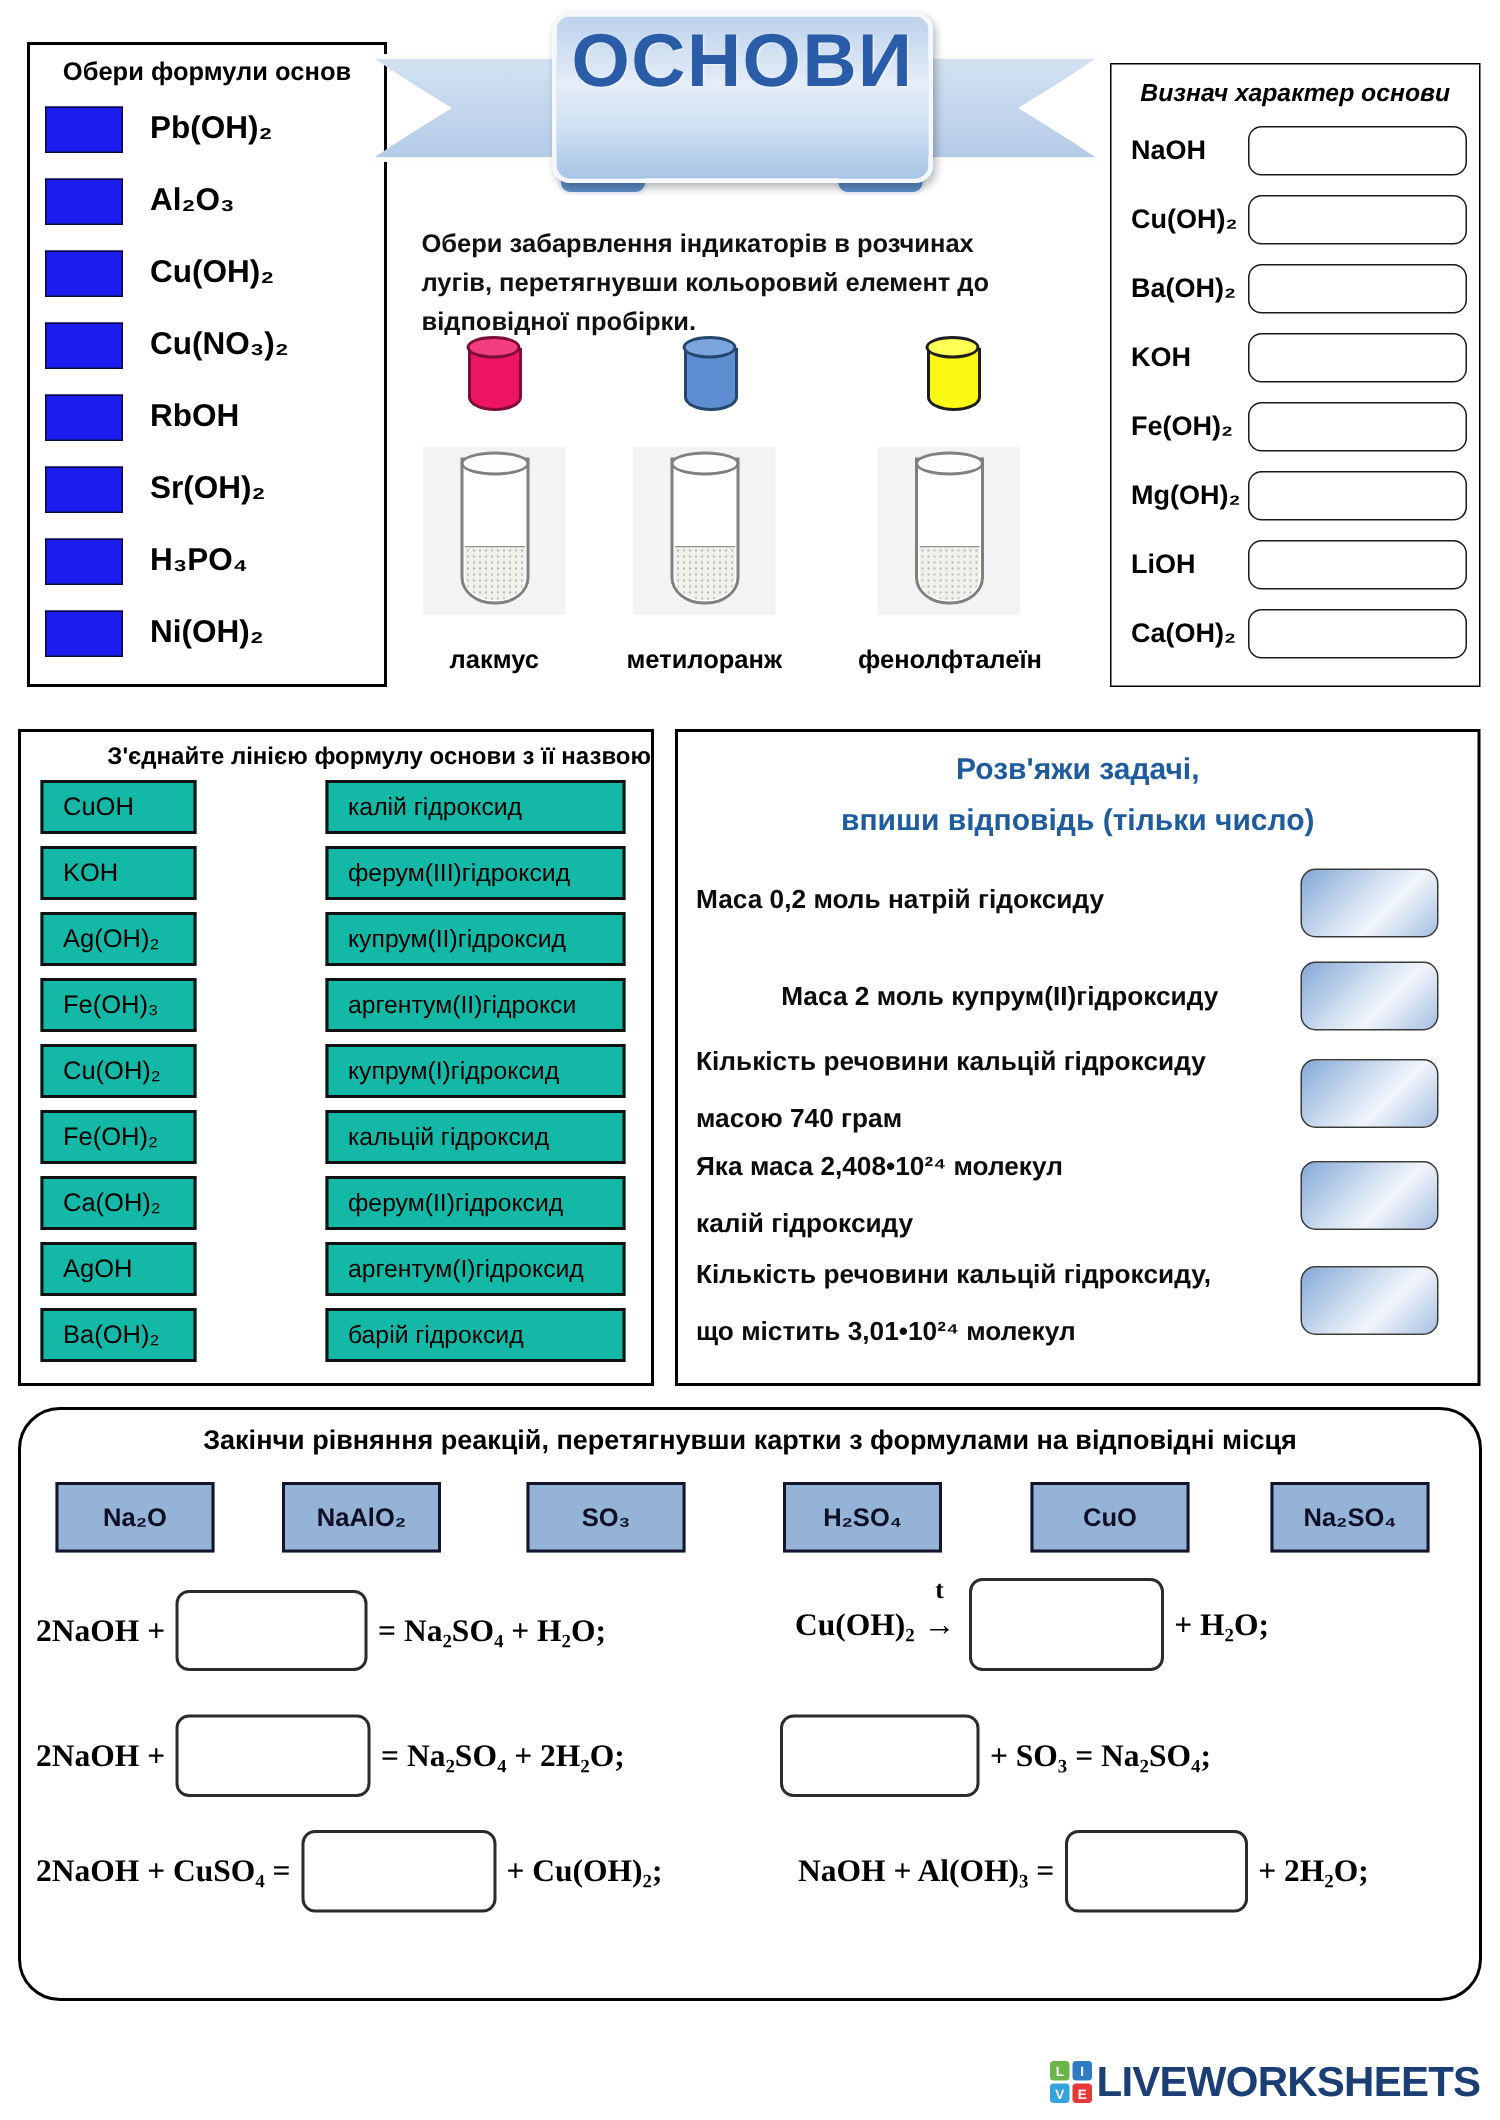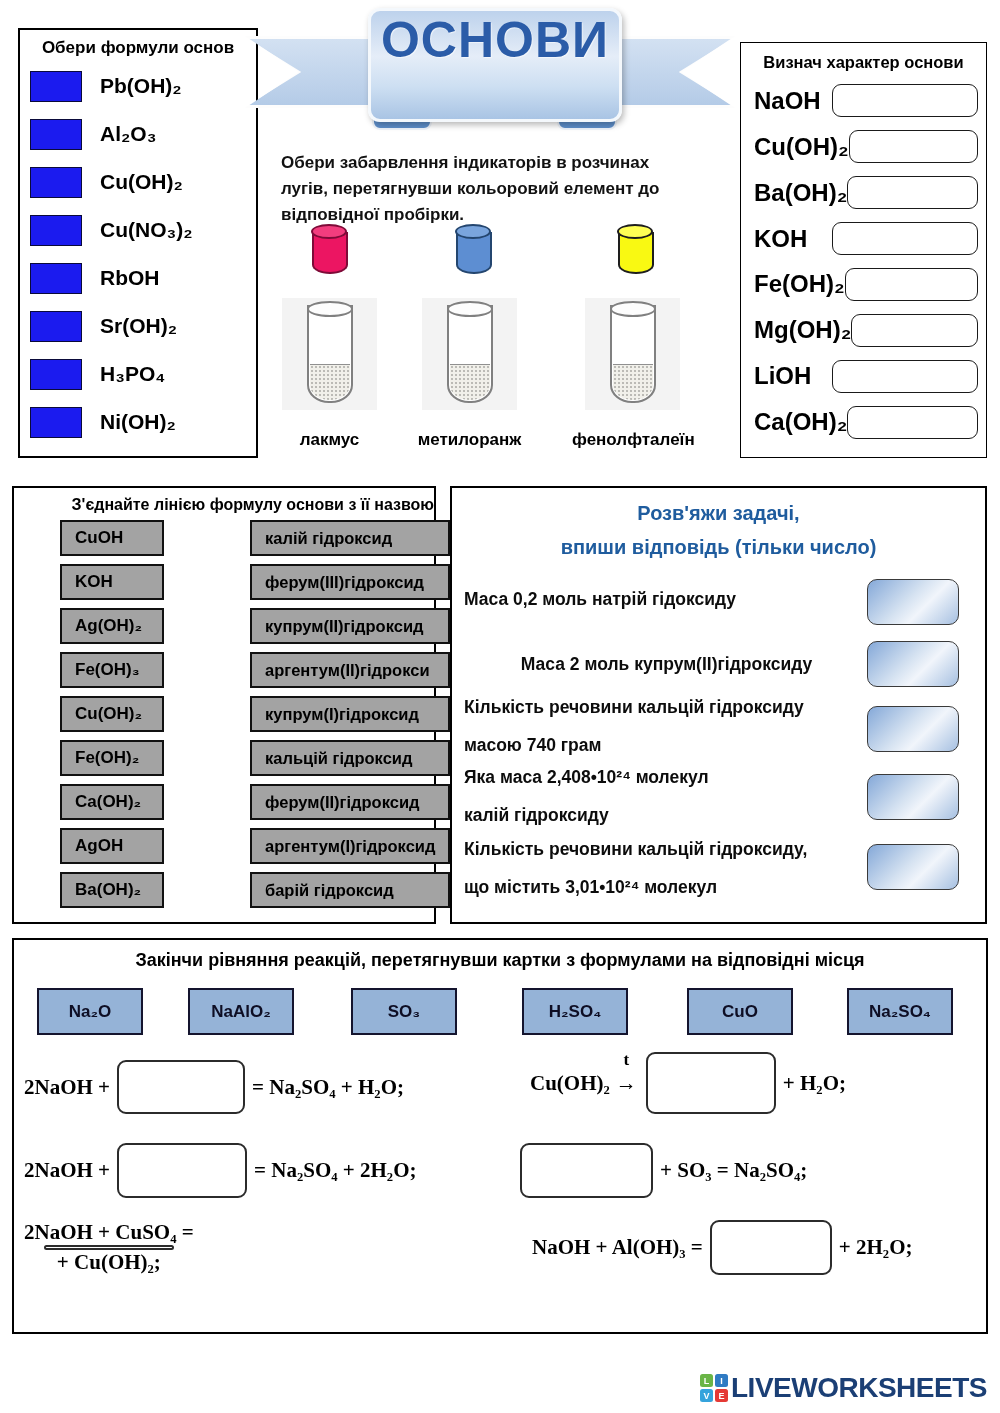--- a/index.html
+++ b/index.html
@@ -45,45 +45,45 @@
   .cyl-yel   .cyl-top  { background:#ffff55; border-color:#1e1e1e; }
   .tube-zone { position:absolute; top:298px; width:95px; height:112px; background:#f3f3f3; display:flex; justify-content:center; }
   .tube { position:relative; width:46px; height:98px; margin-top:7px; background:#fff; border:2px solid #808080; border-radius:0 0 22px 22px/0 0 18px 18px; cursor:pointer; }
   .tube::before { content:""; position:absolute; left:-2px; top:-6px; width:42px; height:12px; background:#fdfdfd; border:2px solid #808080; border-radius:50%; }
   .liquid { position:absolute; left:1px; right:1px; bottom:1px; height:36px; border-top:1.4px solid #909090; border-radius:0 0 19px 19px/0 0 15px 15px;
     background-image:radial-gradient(#b9b9b4 .7px,transparent .9px); background-size:4px 4px; background-color:#f1f0ea; }
   .tube-label { position:absolute; top:430px; font-size:17px; font-weight:bold; text-align:center; }
 
   
   .ch-panel { left:740px; top:42px; width:247px; height:416px; border-width:1.6px; display:flex; flex-direction:column; padding:10px 0 12px 0; }
-  .ch-title { font-size:16.5px; }
+  .ch-title { font-size:16.5px;font-style:italic; }
   .ch-rows { flex:1; display:flex; flex-direction:column; justify-content:space-around; padding:6px 8px 0 13px; }
   .ch-row { display:flex; align-items:center; justify-content:space-between; }
-  .ch-label { font-size:24px; font-weight:bold; }
+  .ch-label { font-size:18px; font-weight:bold; }
   .ch-box { width:146px; height:33px; border:1.7px solid #1a1a1a; border-radius:9px; background:#fff; cursor:text; }
 
   
   .mt-panel { left:12px; top:486px; width:424px; height:438px; }
   .mt-title { position:absolute; left:0; right:0; top:8px; font-size:16px; font-weight:bold; text-align:right;padding-left:36px; }
   .mt-col { position:absolute; top:32px; display:flex; flex-direction:column; gap:8px; }
   .mt-col-l { left:13px; }
   .mt-col-r { left:203px; }
-  .mt-box { height:36px; border:2px solid #111; background:#a3a3a3; display:flex; align-items:center; padding-left:13px; font-weight:bold; cursor:pointer;margin-left:33px; }
+  .mt-box { height:36px; border:2px solid #111; background:#14b8a6; display:flex; align-items:center; padding-left:13px; font-weight:normal; cursor:pointer; }
   .mt-col-l .mt-box { width:104px; font-size:17px; }
   .mt-col-r .mt-box { width:200px; font-size:16.5px; }
 
   
   .pr-panel { left:450px; top:486px; width:537px; height:438px; }
   .pr-title { position:absolute; left:0; right:0; top:8px; text-align:center; color:#1f5c9e; font-size:20px; font-weight:bold; line-height:34px; }
   .prob { position:absolute; left:12px; width:405px; font-size:17.5px; font-weight:bold; line-height:38px; color:#0c0c0c; }
   .grad-box { position:absolute; left:415px; width:92px; height:46px; border:1.7px solid #3a3a3a; border-radius:10px;
     background:linear-gradient(135deg,#84a8d8 0%,#d5e2f1 45%,#f1f5fb 62%,#a6c0e1 100%); cursor:text; }
 
   
-  .eq-panel { left:12px; top:938px; width:976px; height:396px; }
+  .eq-panel { left:12px; top:938px; width:976px; height:396px;border-radius:28px; }
   .eq-title { position:absolute; left:0; right:0; top:10px; text-align:center; font-size:18px; font-weight:bold; }
   .card { position:absolute; top:48px; width:106px; height:47px; background:#95b3d7; border:2px solid #14142e;
     display:flex; align-items:center; justify-content:center; font-size:17px; font-weight:bold; color:#0e0e24; cursor:grab; }
   .eq-row { position:absolute; display:flex; align-items:center; font-family:"Liberation Serif","DejaVu Serif",serif; font-size:21px; font-weight:bold; color:#000; }
   .eq-blank { border:2px solid #2b2b2b; border-radius:9px; background:#fff; margin:0 7px; cursor:pointer; }
   .arr-wrap { position:relative; margin:0 2px 0 6px; }
   .arr-t { position:absolute; top:-21px; left:50%; transform:translateX(-50%); font-size:17px; }
 
   
   .footer { position:absolute; left:700px; top:1372px; display:flex; align-items:center; gap:3px; cursor:pointer; }
@@ -306,21 +306,21 @@
       <span>2NaOH +</span>
       <span class="eq-blank" style="width:130px;height:55px;"></span>
       <span>= Na₂SO₄ + 2H₂O;</span>
     </div>
 
     <div class="eq-row" style="left:506px;top:203px;height:55px;">
       <span class="eq-blank" style="width:133px;height:55px;margin-left:0;"></span>
       <span>+ SO₃ = Na₂SO₄;</span>
     </div>
 
-    <div class="eq-row" style="left:10px;top:280px;height:55px;flex-direction:column;">
+    <div class="eq-row" style="left:10px;top:280px;height:55px;">
       <span>2NaOH + CuSO₄ =</span>
       <span class="eq-blank" style="width:130px;height:55px;"></span>
       <span>+ Cu(OH)₂;</span>
     </div>
 
     <div class="eq-row" style="left:518px;top:280px;height:55px;">
       <span>NaOH + Al(OH)₃  =</span>
       <span class="eq-blank" style="width:122px;height:55px;"></span>
       <span>+ 2H₂O;</span>
     </div>

